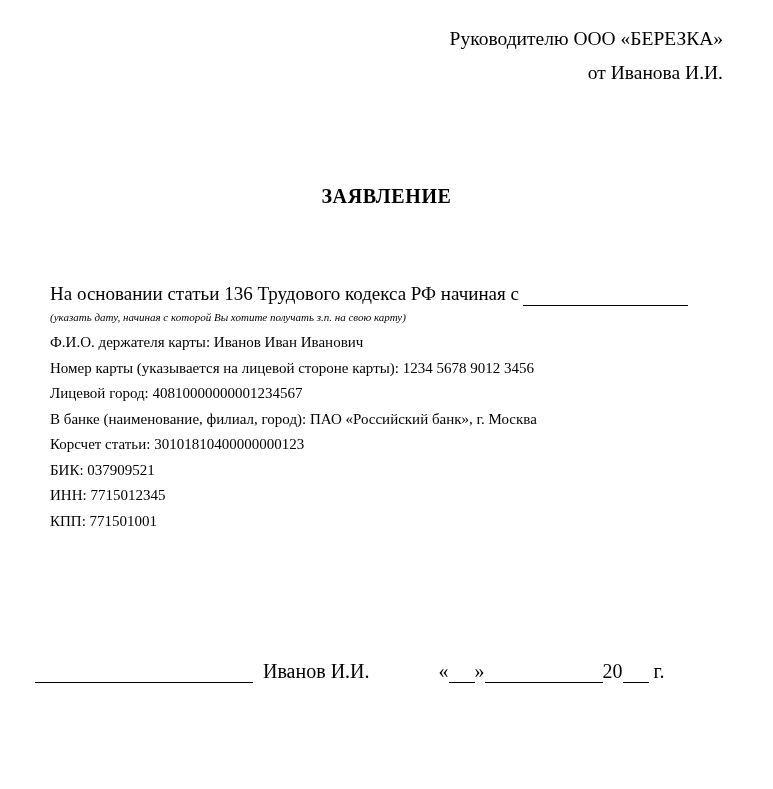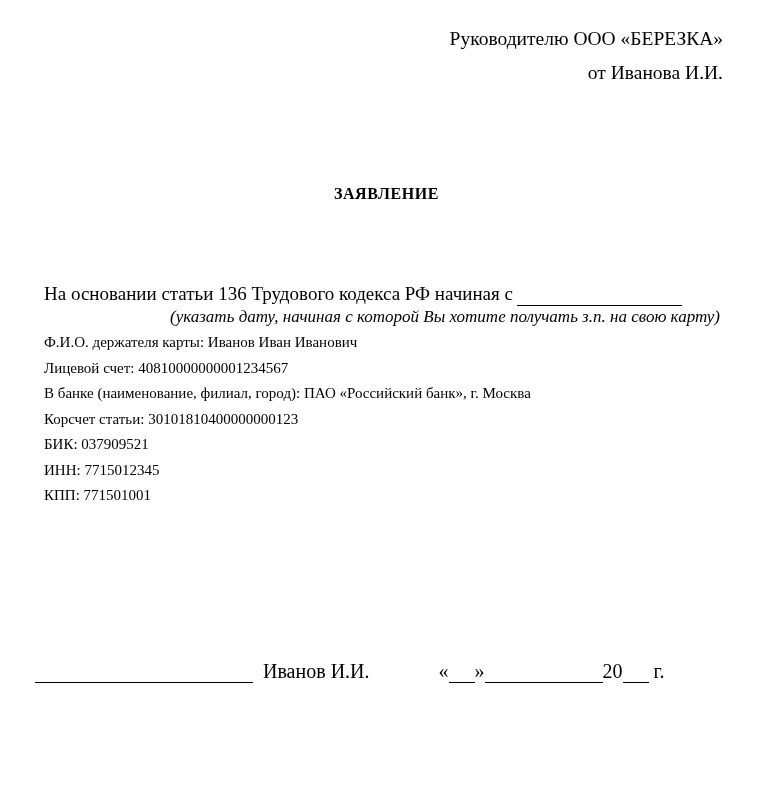--- a/index.html
+++ b/index.html
@@ -35,52 +35,51 @@
   .header-line {
     display: block;
     white-space: nowrap;
   }
   .doc-title {
     position: absolute;
     left: 0;
     top: 185px;
     width: 773px;
     text-align: center;
-    font-size: 16px;
+    font-size: 20px;
     font-weight: bold;
     letter-spacing: 0.6px;
   }
   .body-block {
     position: absolute;
-    left: 44px;
+    left: 50px;
     top: 281px;
     width: 676px;
     font-size: 19px;
     line-height: 25px;
   }
   .line-intro {
     white-space: nowrap;
     font-size: 19px;
   }
   .blank-long {
     display: inline-block;
     width: 165px;
     border-bottom: 1.5px solid #000;
     vertical-align: bottom;
     height: 18px;
     margin-left: 4px;
   }
   .note-italic {
     font-style: italic;
-    font-size: 17px;
+    font-size: 11px;
     line-height: 20px;
     margin-top: 1px;
     margin-bottom: 3px;
     white-space: nowrap;
-    text-align: right;
   }
   .para-justify {
     text-align: justify;
     text-align-last: justify;
     font-size: 19px;
     line-height: 25px;
   }
   .para-justify .last {
     text-align-last: left;
     display: block;
@@ -153,21 +152,22 @@
   <div class="body-block">
 
     <div class="line-intro">
       <span>На основании статьи 136 Трудового кодекса РФ начиная с</span><span class="blank-long"></span>
     </div>
 
     <div class="note-italic">(указать дату, начиная с которой Вы хотите получать з.п. на свою карту)</div>
 
 
     <div class="detail-line">Ф.И.О. держателя карты: Иванов Иван Иванович</div>
-    <div class="detail-line">Лицевой счет: 40810000000001234567</div>
+    <div class="detail-line">Номер карты (указывается на лицевой стороне карты): 1234 5678 9012 3456</div>
+    <div class="detail-line">Лицевой город: 40810000000001234567</div>
     <div class="detail-line">В банке (наименование, филиал, город): ПАО «Российский банк», г. Москва</div>
     <div class="detail-line">Корсчет статьи: 30101810400000000123</div>
     <div class="detail-line">БИК: 037909521</div>
     <div class="detail-line">ИНН: 7715012345</div>
     <div class="detail-line">КПП: 771501001</div>
 
   </div>
 
   <div class="footer-block">
     <span class="sig-line"></span><span class="sig-name">Иванов И.И.</span>

